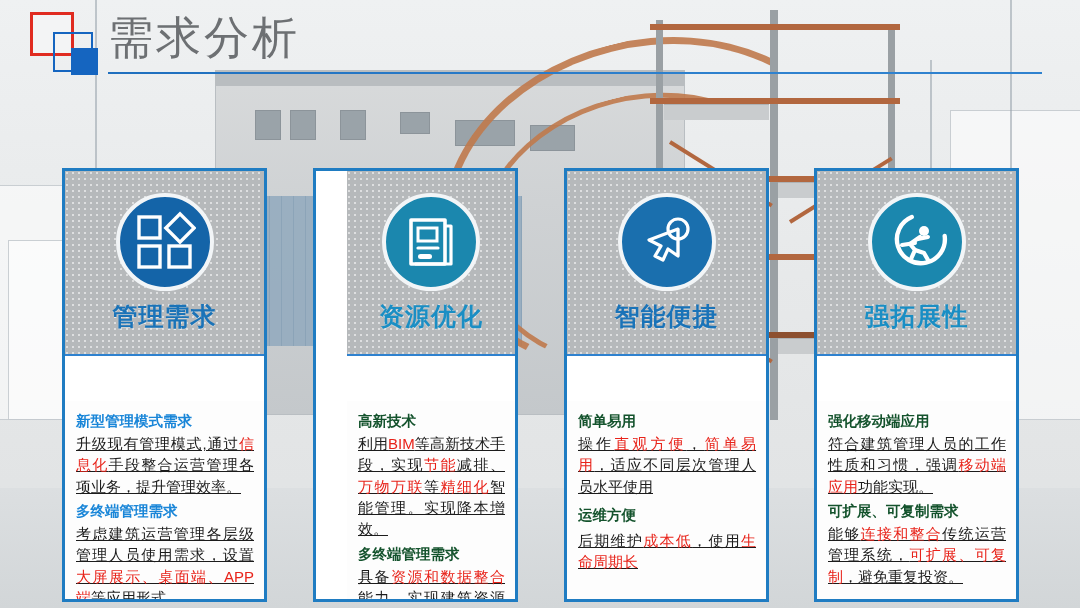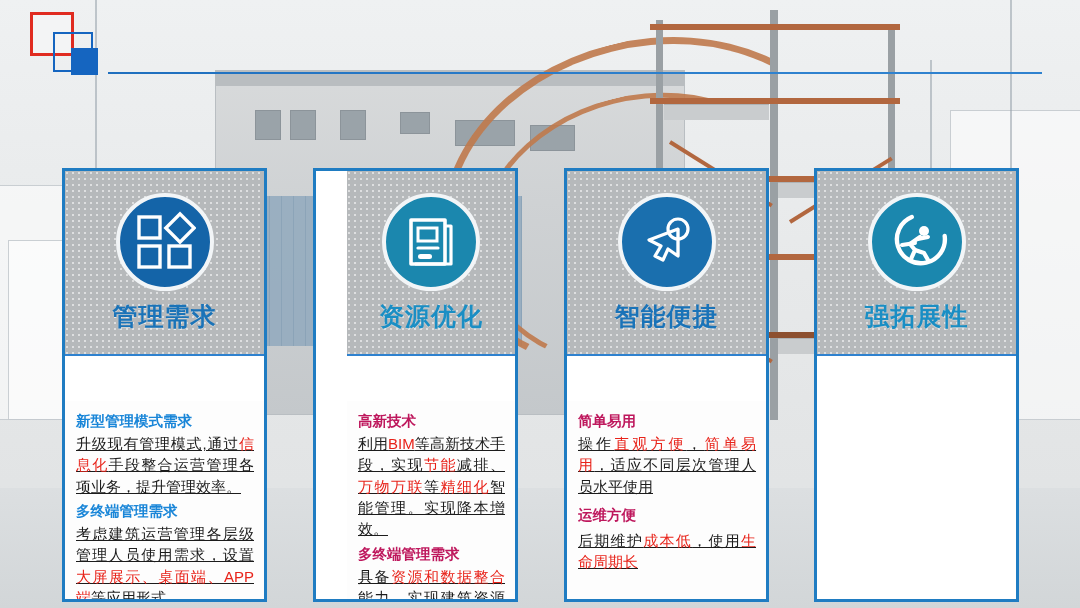--- a/index.html
+++ b/index.html
@@ -118,21 +118,21 @@
   .card-title {
     margin-top:9px; font-size:25px; font-weight:bold; letter-spacing:1px;
     text-shadow:0 1px 0 rgba(255,255,255,.35);
   }
 
   .card-body {
     flex:1; padding:9px 10px 8px 11px;
     background:#fdfdfd; overflow:hidden;margin-top:45px;
   }
   .sub {
-    font-size:14.5px; font-weight:bold; color:#be185d;
+    font-size:14.5px; font-weight:bold; color:#14532d;
     margin:2px 0 3px 0; line-height:1.25;
   }
   .sub.deep { color:#1a86d8; }
   .para {
     font-size:15px; color:#1c1c1c; line-height:1.42;
     margin-bottom:5px; text-align:justify;text-decoration:underline;
   }
   .hl { color:#e8231a; }
 
   
@@ -185,20 +185,21 @@
 
   <div class="ground"></div>
 </div>
 
 <div id="header">
   <div id="logo">
     <div class="sq-red"></div>
     <div class="sq-blue-o"></div>
     <div class="sq-blue-f"></div>
   </div>
+  <div id="title">需求分析</div>
   <div id="rule"></div>
 </div>
 
 <div class="card c1">
   <div class="card-head">
     <div class="badge" style="background:#1464a8;">
       <svg class="ico" width="62" height="62" viewBox="0 0 62 62">
         <rect x="5" y="6" width="21" height="21" fill="none" stroke="#fff" stroke-width="3.4"></rect>
         <rect x="5" y="35" width="21" height="21" fill="none" stroke="#fff" stroke-width="3.4"></rect>
         <rect x="35" y="35" width="21" height="21" fill="none" stroke="#fff" stroke-width="3.4"></rect>
@@ -262,13 +263,19 @@
         <path d="M52 12 A24 24 0 1 1 14 12" fill="none" stroke="#fff" stroke-width="4.4" stroke-linecap="round" transform="rotate(30 31 31)"></path>
         <circle cx="38" cy="20" r="5" fill="#fff"></circle>
         <path d="M34 26 L24 33 L29 39 L25 48" fill="none" stroke="#fff" stroke-width="4.2" stroke-linecap="round" stroke-linejoin="round"></path>
         <path d="M29 39 L38 42 L42 49" fill="none" stroke="#fff" stroke-width="4.2" stroke-linecap="round" stroke-linejoin="round"></path>
         <path d="M32 28 L42 26" fill="none" stroke="#fff" stroke-width="4" stroke-linecap="round"></path>
         <path d="M29 32 L16 34" fill="none" stroke="#fff" stroke-width="4" stroke-linecap="round"></path>
       </svg>
     </div>
     <div class="card-title" style="color:#1a8ec4;">强拓展性</div>
   </div>
+  <div class="card-body">
+    <div class="sub">强化移动端应用</div>
+    <div class="para"><span>符合建筑管理人员的工作性质和习惯，强调</span><span class="hl">移动端应用</span><span>功能实现。</span></div>
+    <div class="sub">可扩展、可复制需求</div>
+    <div class="para"><span>能够</span><span class="hl">连接和整合</span><span>传统运营管理系统，</span><span class="hl">可扩展、可复制</span><span>，避免重复投资。</span></div>
+  </div>
 </div>
 
 </body></html>

